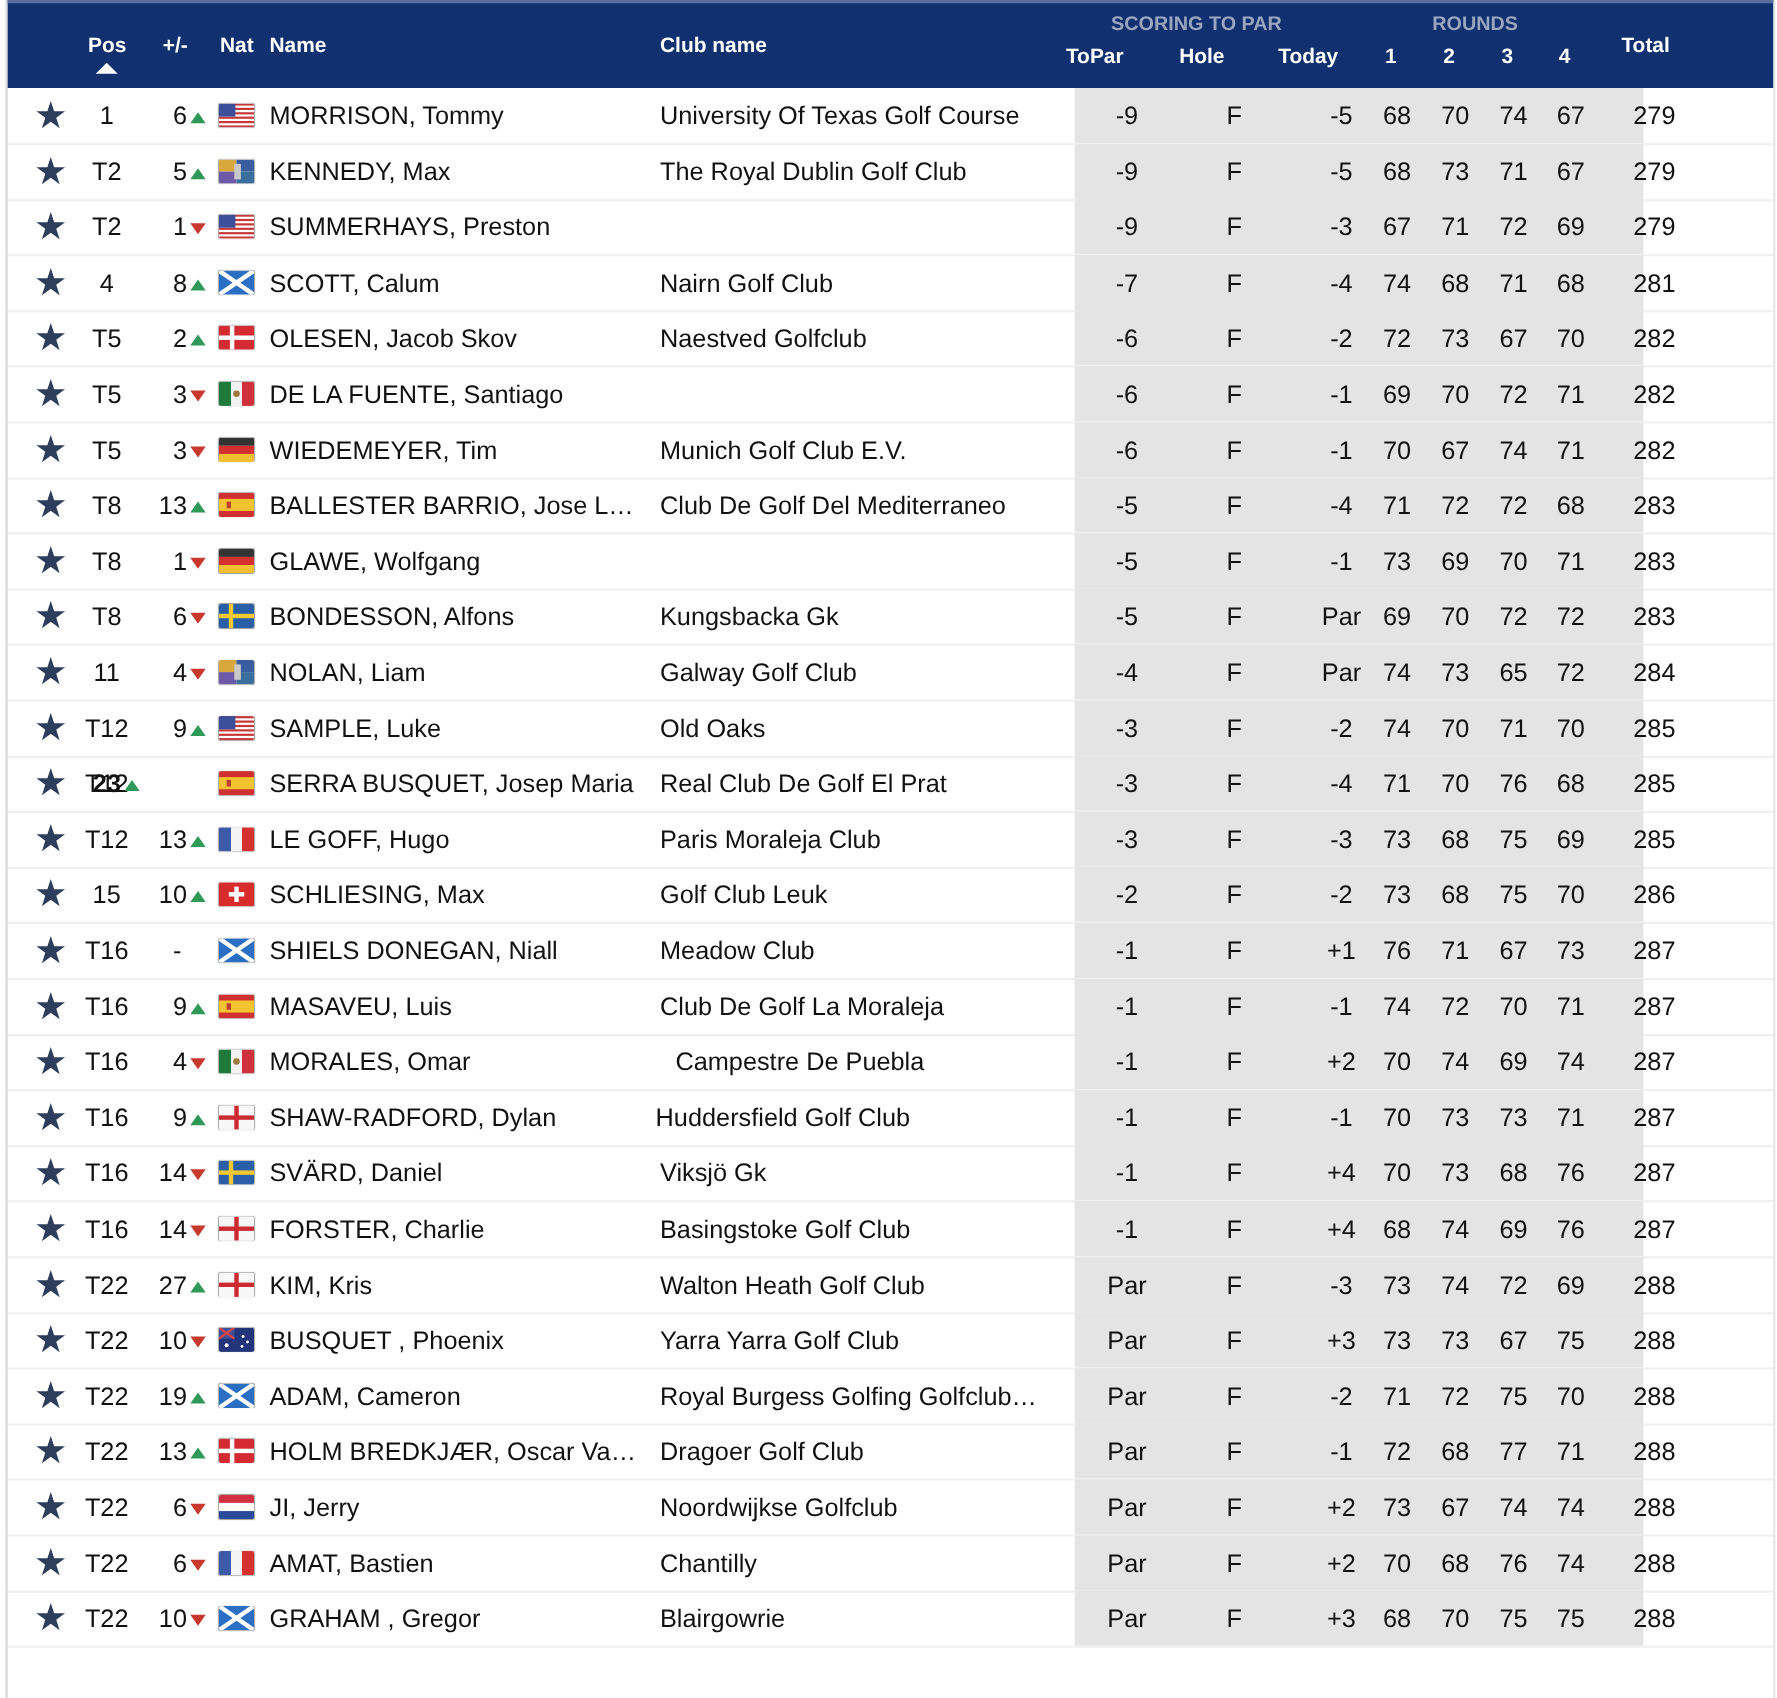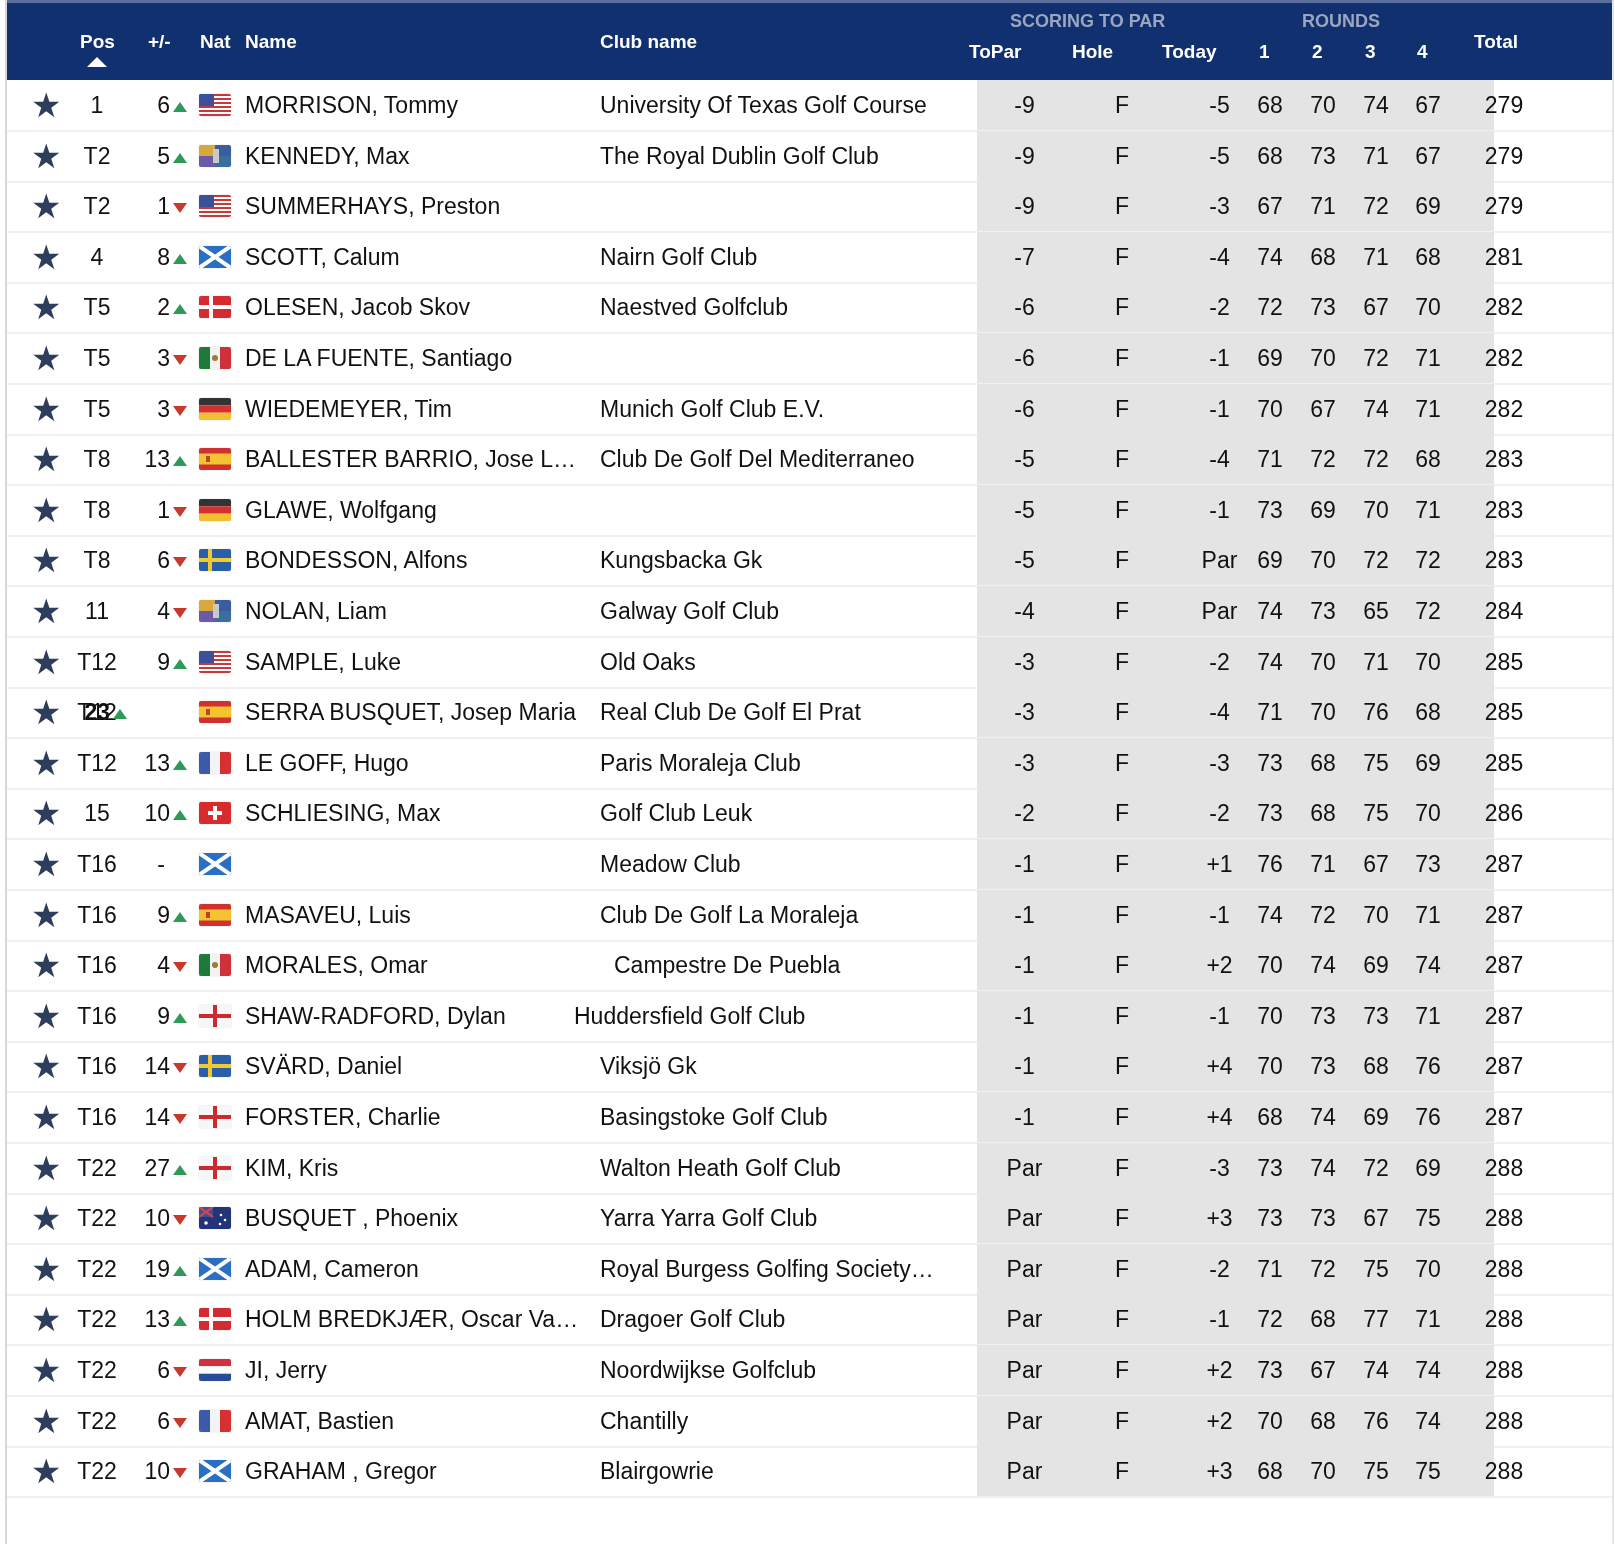--- a/index.html
+++ b/index.html
@@ -384,20 +384,21 @@
       </div>
       <div class="row" style="top: 839px;">
         <div class="shade"></div>
         <span class="cell star" style="left:24px;">★</span>
         <span class="cell c" style="left:62px;width:56px;">T16</span>
         <span class="cell r" style="right:1447px;"><span>-</span></span>
         <span class="flag" style="left:192px;"><svg width="32" height="22" viewBox="0 0 32 22">
             <rect width="32" height="22" fill="#2a6fc4"></rect>
             <path d="M0 0 L32 22 M32 0 L0 22" stroke="#fff" stroke-width="4"></path>
           </svg></span>
+        <span class="cell" style="left:238px;">SHIELS DONEGAN, Niall</span>
         <span class="cell" style="left:593px;">Meadow Club</span>
         <span class="cell c" style="left:970px;width:95px;">-1</span>
         <span class="cell c" style="left:1065px;width:100px;">F</span>
         <span class="cell c" style="left:1165px;width:95px;">+1</span>
         <span class="cell c" style="left:1238px;width:50px;">76</span>
         <span class="cell c" style="left:1291px;width:50px;">71</span>
         <span class="cell c" style="left:1344px;width:50px;">67</span>
         <span class="cell c" style="left:1396px;width:50px;">73</span>
         <span class="cell c" style="left:1462px;width:70px;">287</span>
       </div>
@@ -448,21 +449,21 @@
         <div class="shade"></div>
         <span class="cell star" style="left:24px;">★</span>
         <span class="cell c" style="left:62px;width:56px;">T16</span>
         <span class="cell r" style="right:1425px;"><span>9</span><span class="arrow-up"></span></span>
         <span class="flag" style="left:192px;"><svg width="32" height="22" viewBox="0 0 32 22">
             <rect width="32" height="22" fill="#f7f7f7"></rect>
             <rect x="14" width="4" height="22" fill="#cc2a30"></rect>
             <rect y="9" width="32" height="4" fill="#cc2a30"></rect>
           </svg></span>
         <span class="cell" style="left:238px;">SHAW-RADFORD, Dylan</span>
-        <span class="cell" style="left:567px;">Huddersfield Golf Club</span>
+        <span class="cell" style="left:589px;">Huddersfield Golf Club</span>
         <span class="cell c" style="left:970px;width:95px;">-1</span>
         <span class="cell c" style="left:1065px;width:100px;">F</span>
         <span class="cell c" style="left:1165px;width:95px;">-1</span>
         <span class="cell c" style="left:1238px;width:50px;">70</span>
         <span class="cell c" style="left:1291px;width:50px;">73</span>
         <span class="cell c" style="left:1344px;width:50px;">73</span>
         <span class="cell c" style="left:1396px;width:50px;">71</span>
         <span class="cell c" style="left:1462px;width:70px;">287</span>
       </div>
       <div class="row" style="top: 1041.4px;">
@@ -556,21 +557,21 @@
       <div class="row" style="top: 1243.8px;">
         <div class="shade"></div>
         <span class="cell star" style="left:24px;">★</span>
         <span class="cell c" style="left:62px;width:56px;">T22</span>
         <span class="cell r" style="right:1425px;"><span>19</span><span class="arrow-up"></span></span>
         <span class="flag" style="left:192px;"><svg width="32" height="22" viewBox="0 0 32 22">
             <rect width="32" height="22" fill="#2a6fc4"></rect>
             <path d="M0 0 L32 22 M32 0 L0 22" stroke="#fff" stroke-width="4"></path>
           </svg></span>
         <span class="cell" style="left:238px;">ADAM, Cameron</span>
-        <span class="cell" style="left:593px;">Royal Burgess Golfing Society…</span>
+        <span class="cell" style="left:593px;">Royal Burgess Golfing Golfclub…</span>
         <span class="cell c" style="left:970px;width:95px;">Par</span>
         <span class="cell c" style="left:1065px;width:100px;">F</span>
         <span class="cell c" style="left:1165px;width:95px;">-2</span>
         <span class="cell c" style="left:1238px;width:50px;">71</span>
         <span class="cell c" style="left:1291px;width:50px;">72</span>
         <span class="cell c" style="left:1344px;width:50px;">75</span>
         <span class="cell c" style="left:1396px;width:50px;">70</span>
         <span class="cell c" style="left:1462px;width:70px;">288</span>
       </div>
       <div class="row" style="top: 1294.4px;">

